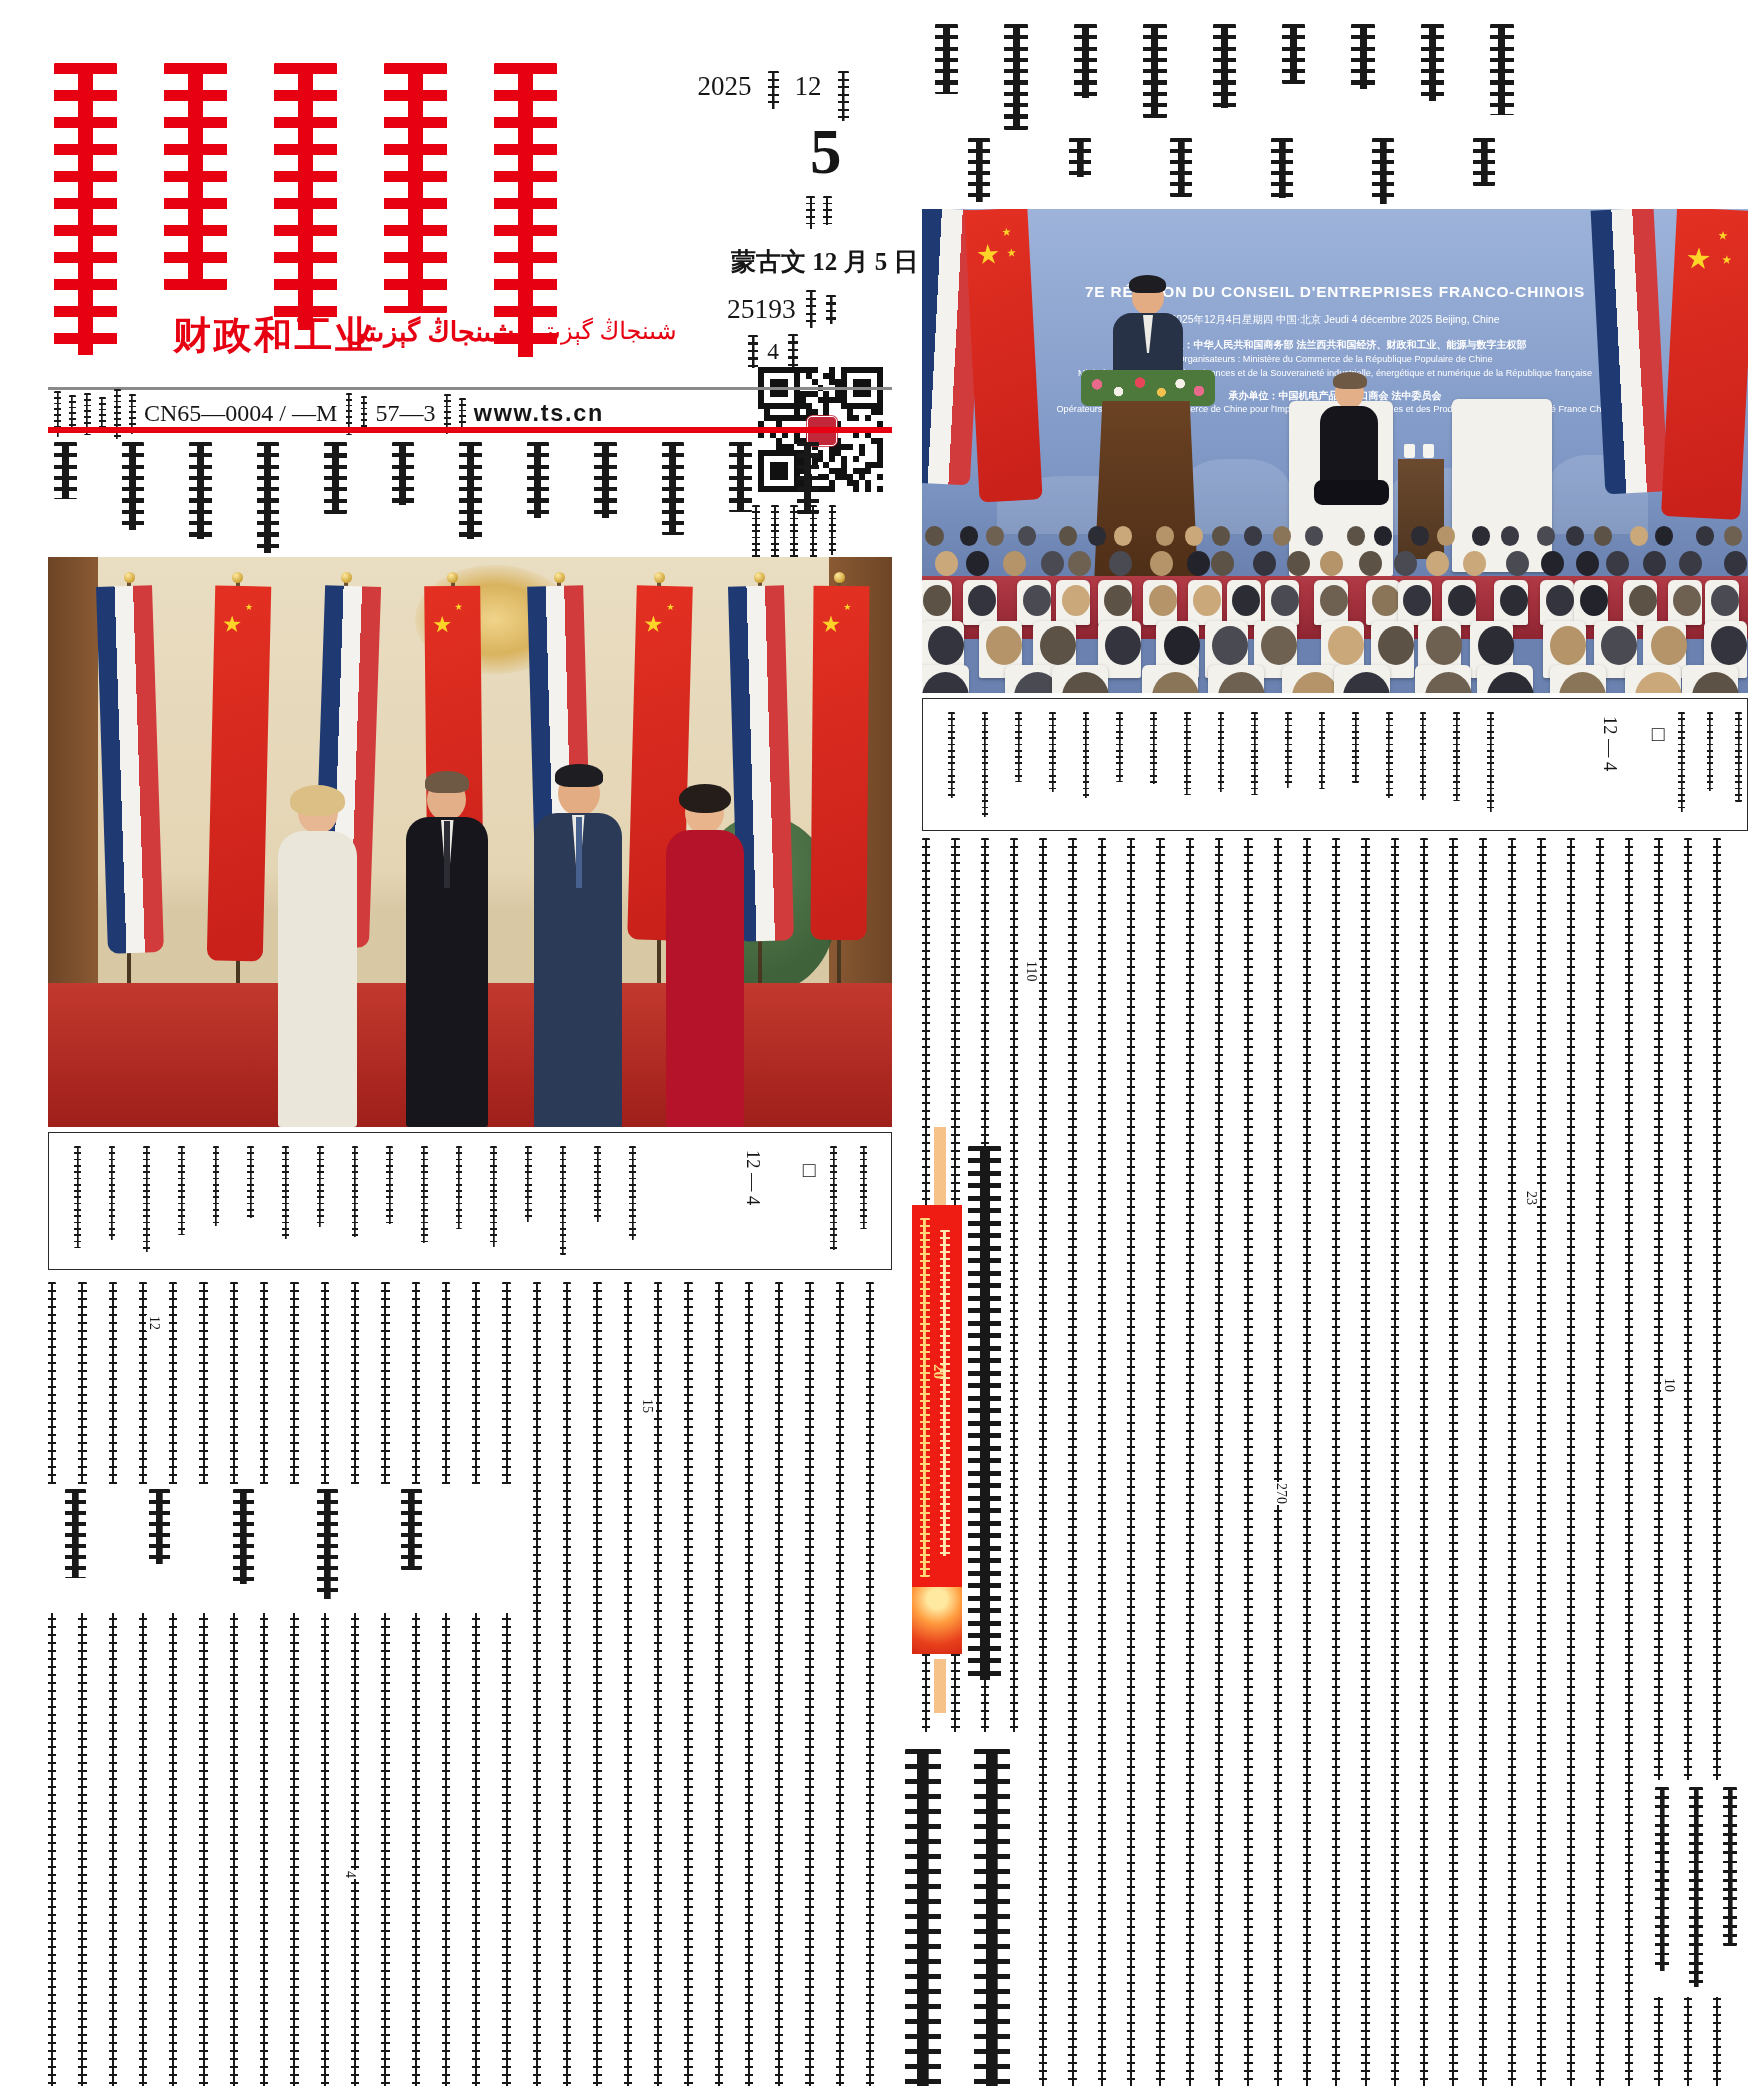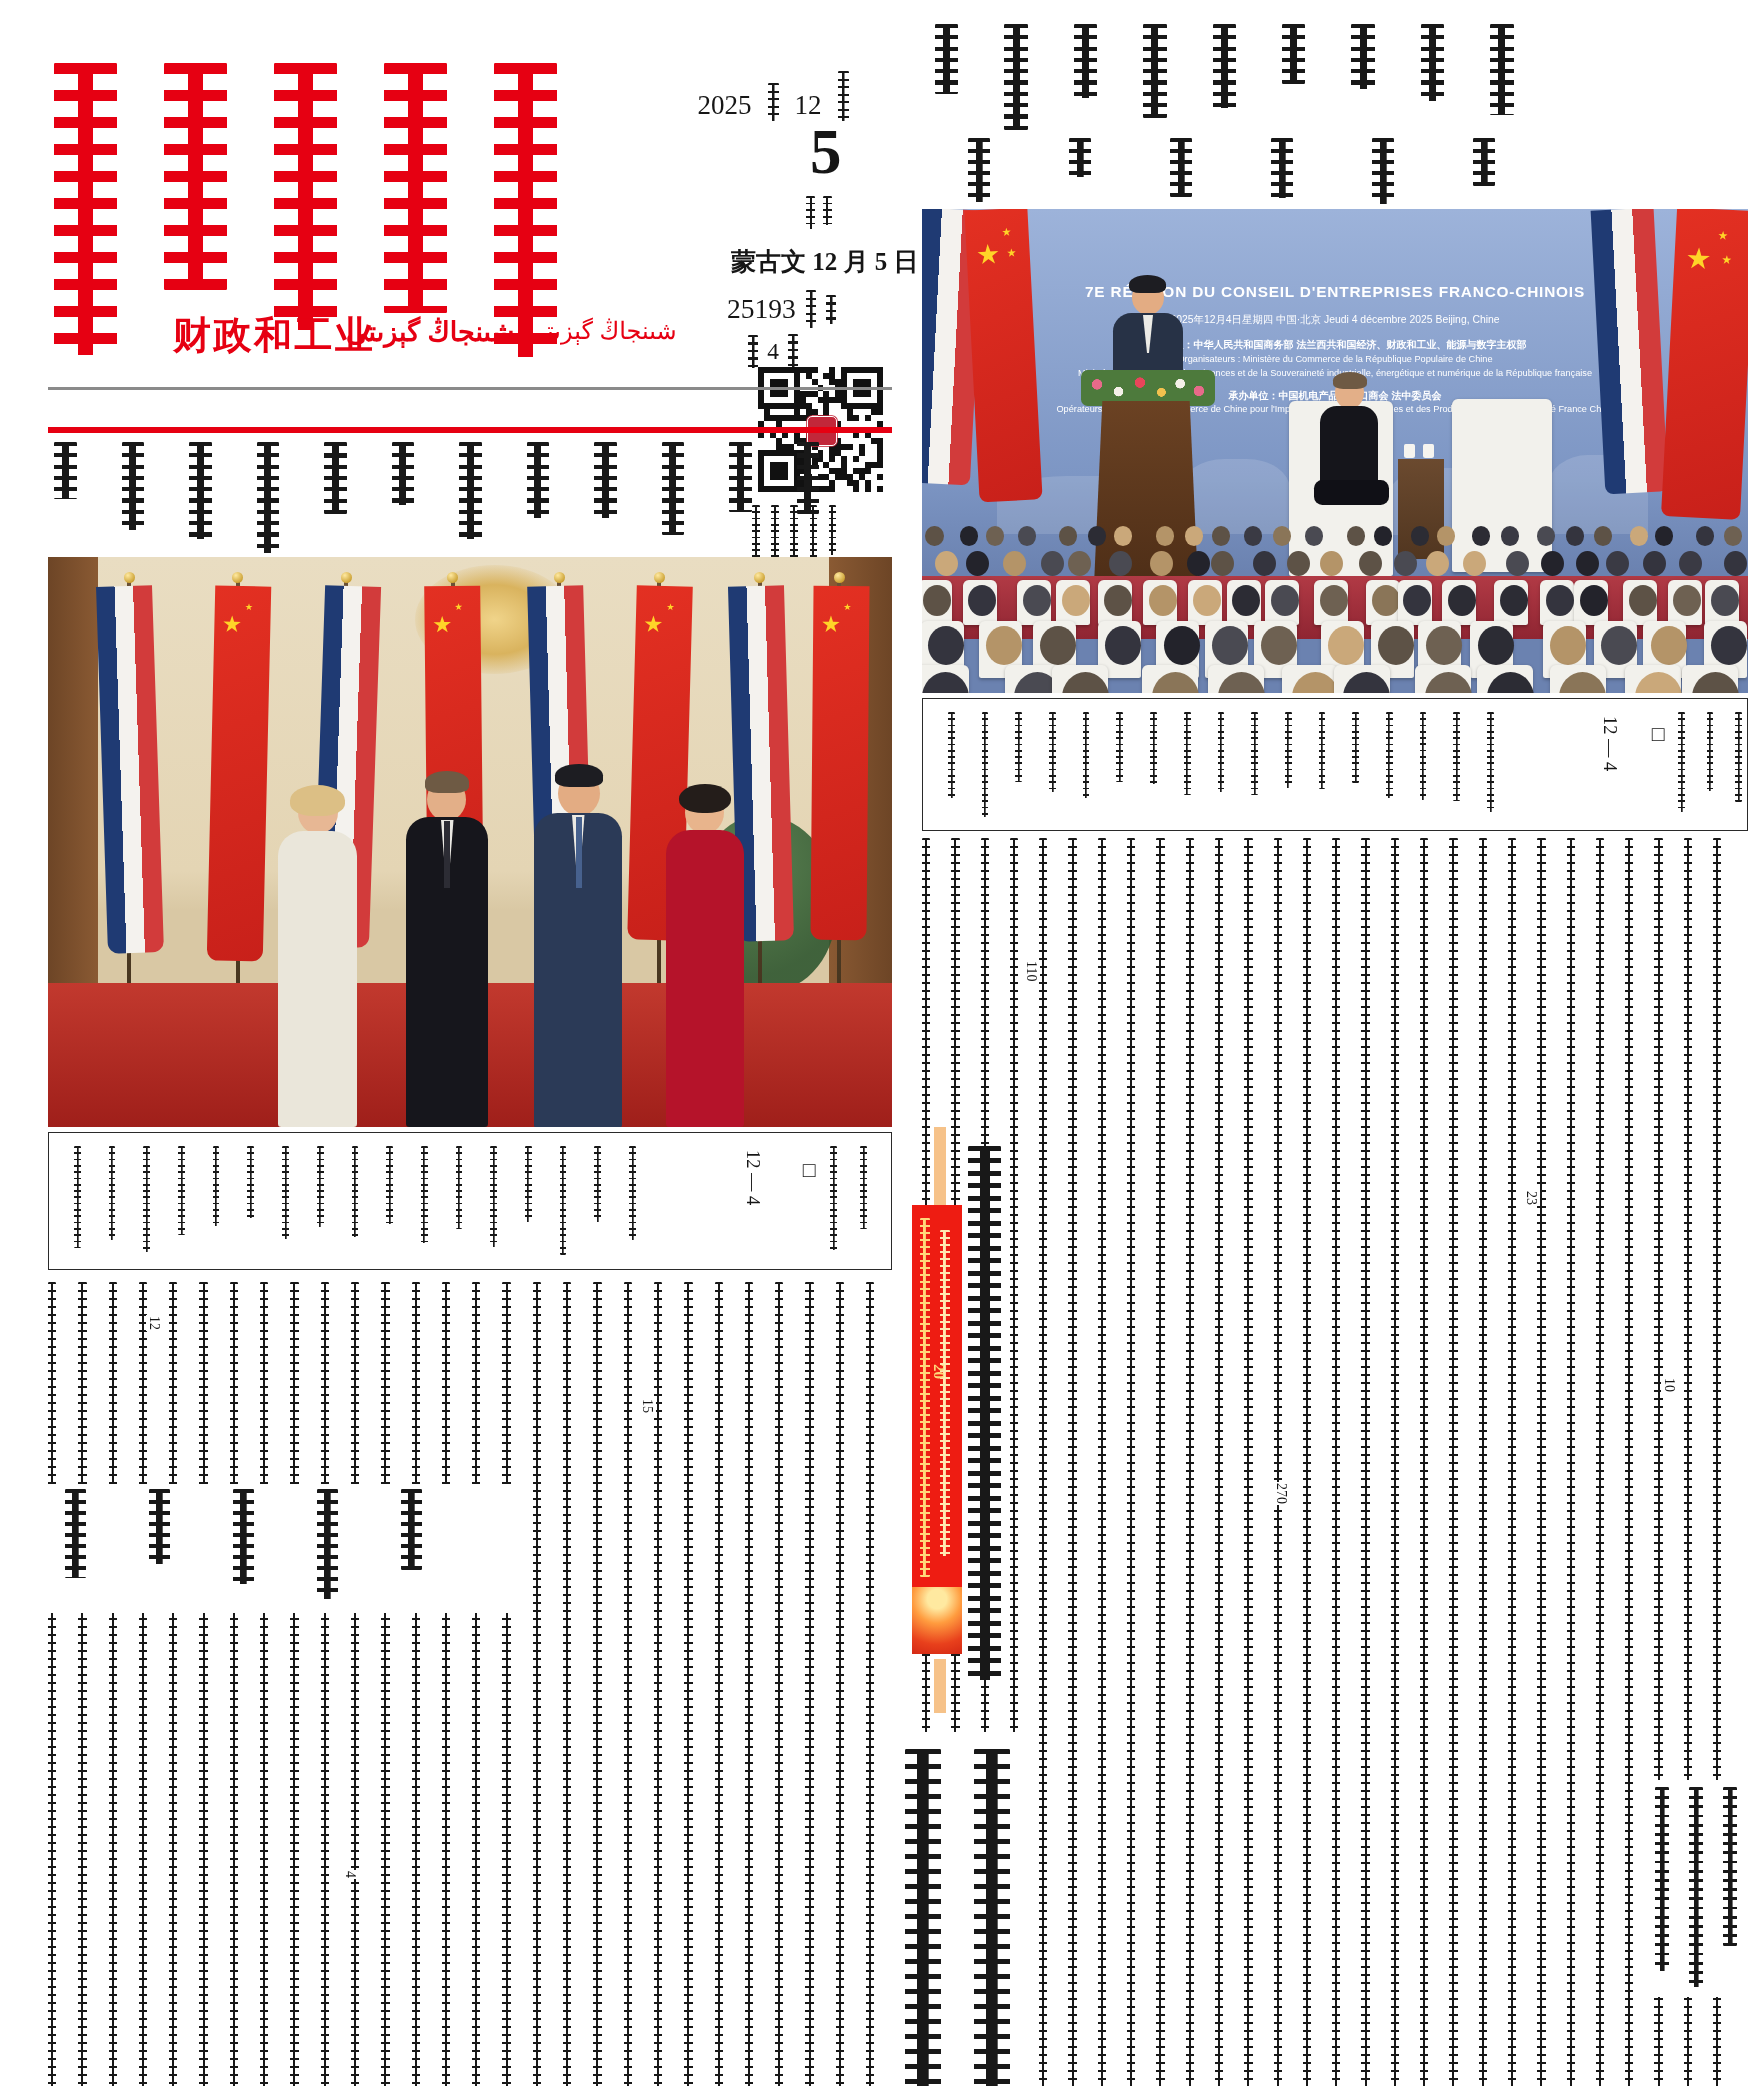--- a/index.html
+++ b/index.html
@@ -53,21 +53,21 @@
       <div class="col" style="width: 63px; height: 294px; --c: #e60012; --stem: 15px; --dash: 11px; --period: 27px;"></div>
     </div>
 
   <div class="abs serif" style="left:173px;top:310px;font-size:38px;font-weight:bold;color:#e60012;letter-spacing:2.5px;">财政和工业</div>
 
   <div class="abs" style="left:346px;top:316px;font-size:27px;font-weight:bold;color:#e60012;">شىنجاڭ گېزىتى</div>
 
   <div class="abs" style="left:527px;top:317px;font-size:24px;color:#e60012;">شىنجاڭ گېزىتى</div>
 
   <div class="abs" style="left:685px;top:58px;width:317px;height:551px;">
-    <div class="fillrow" style="position:absolute;left:12.5px;top:12.5px;gap:16px;align-items:flex-end;">
+    <div class="fillrow" style="position:absolute;left:12.5px;top:12.5px;gap:16px;align-items:flex-start;">
       <span class="serif" style="font-size:27px;">2025</span>
       <span class="col" style="width:11px;height:38px;--stem:2.5px;--dash:2.1px;--period:7.5px;"></span>
       <span class="serif" style="font-size:27px;">12</span>
       <span class="col" style="width:11px;height:50px;--stem:2.5px;--dash:2.1px;--period:7.5px;"></span>
     </div>
     <div class="serif" style="position:absolute;left:125px;top:58px;font-size:63px;font-weight:bold;">5</div>
     <div class="fillrow" style="position:absolute;left:121px;top:138px;gap:7.5px;">
       <span class="col" style="width:9.2px;height:33px;--stem:2.1px;--dash:1.7px;--period:6.7px;"></span>
       <span class="col" style="width:9.2px;height:29px;--stem:2.1px;--dash:1.7px;--period:6.7px;"></span>
     </div>
@@ -529,20 +529,35 @@
     <div class="fillrow" style="position:absolute;left:67px;top:447px;gap:11.7px;">
       <span class="col" style="width:7.5px;height:63px;--stem:2.1px;--dash:1.7px;--period:6.3px;"></span>
       <span class="col" style="width:7.5px;height:79px;--stem:2.1px;--dash:1.7px;--period:6.3px;"></span>
       <span class="col" style="width:7.5px;height:96px;--stem:2.1px;--dash:1.7px;--period:6.3px;"></span>
       <span class="col" style="width:7.5px;height:67px;--stem:2.1px;--dash:1.7px;--period:6.3px;"></span>
       <span class="col" style="width:7.5px;height:50px;--stem:2.1px;--dash:1.7px;--period:6.3px;"></span>
     </div>
   </div>
 
   <div class="abs rule" style="left:48px;top:387px;width:844px;height:2.5px;"></div>
+  <div class="abs fillrow" style="left:54px;top:397px;width:835px;height:33px;gap:8.3px;align-items:center;">
+    <span class="col" style="width:6.7px;height:46px;--stem:1.7px;--dash:1.7px;--period:5.8px;"></span>
+    <span class="col" style="width:6.7px;height:38px;--stem:1.7px;--dash:1.7px;--period:5.8px;"></span>
+    <span class="col" style="width:6.7px;height:42px;--stem:1.7px;--dash:1.7px;--period:5.8px;"></span>
+    <span class="col" style="width:6.7px;height:33px;--stem:1.7px;--dash:1.7px;--period:5.8px;"></span>
+    <span class="col" style="width:6.7px;height:50px;--stem:1.7px;--dash:1.7px;--period:5.8px;"></span>
+    <span class="col" style="width:6.7px;height:40px;--stem:1.7px;--dash:1.7px;--period:5.8px;"></span>
+    <span class="serif" style="font-size:24px;white-space:nowrap;">CN65—0004 / —M</span>
+    <span class="col" style="width:6.7px;height:42px;--stem:1.7px;--dash:1.7px;--period:5.8px;"></span>
+    <span class="col" style="width:6.7px;height:35px;--stem:1.7px;--dash:1.7px;--period:5.8px;"></span>
+    <span class="serif" style="font-size:24px;white-space:nowrap;">57—3</span>
+    <span class="col" style="width:6.7px;height:40px;--stem:1.7px;--dash:1.7px;--period:5.8px;"></span>
+    <span class="col" style="width:6.7px;height:31px;--stem:1.7px;--dash:1.7px;--period:5.8px;"></span>
+    <span style="font-size:23.4px;font-weight:bold;letter-spacing:1.7px;">www.ts.cn</span>
+  </div>
   <div class="abs redrule" style="left:48px;top:427px;width:844px;height:5.8px;"></div>
 
   <div class="abs fillrow" id="left-headline" style="left:54px;top:442px;width:835px;height:113px;gap:45px;">
       <div class="col" style="width: 22.5px; height: 57px; --stem: 7px; --dash: 4.2px; --period: 11.3px;"></div>
       <div class="col" style="width: 22.5px; height: 88px; --stem: 7px; --dash: 4.2px; --period: 11.3px;"></div>
       <div class="col" style="width: 22.5px; height: 97px; --stem: 7px; --dash: 4.2px; --period: 11.3px;"></div>
       <div class="col" style="width: 22.5px; height: 111px; --stem: 7px; --dash: 4.2px; --period: 11.3px;"></div>
       <div class="col" style="width: 22.5px; height: 72px; --stem: 7px; --dash: 4.2px; --period: 11.3px;"></div>
       <div class="col" style="width: 22.5px; height: 63px; --stem: 7px; --dash: 4.2px; --period: 11.3px;"></div>
       <div class="col" style="width: 22.5px; height: 97px; --stem: 7px; --dash: 4.2px; --period: 11.3px;"></div>

